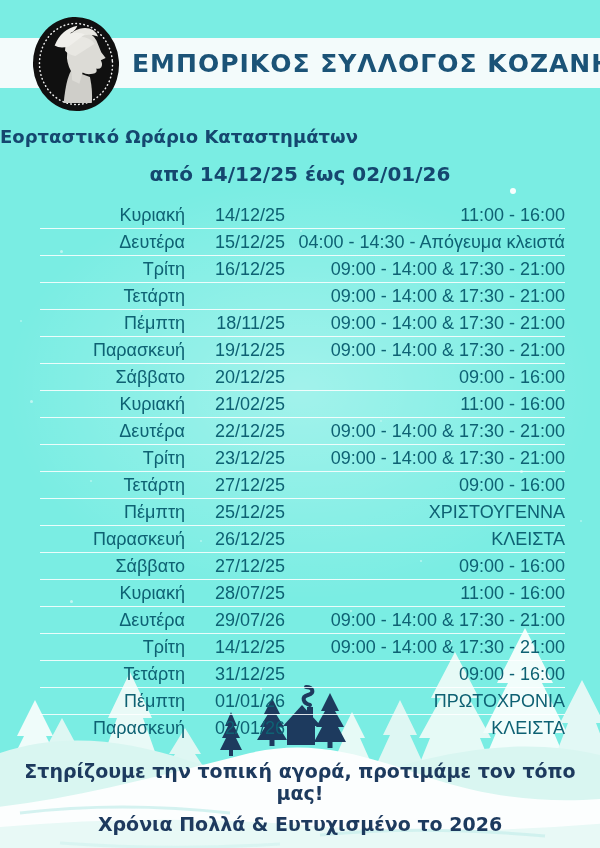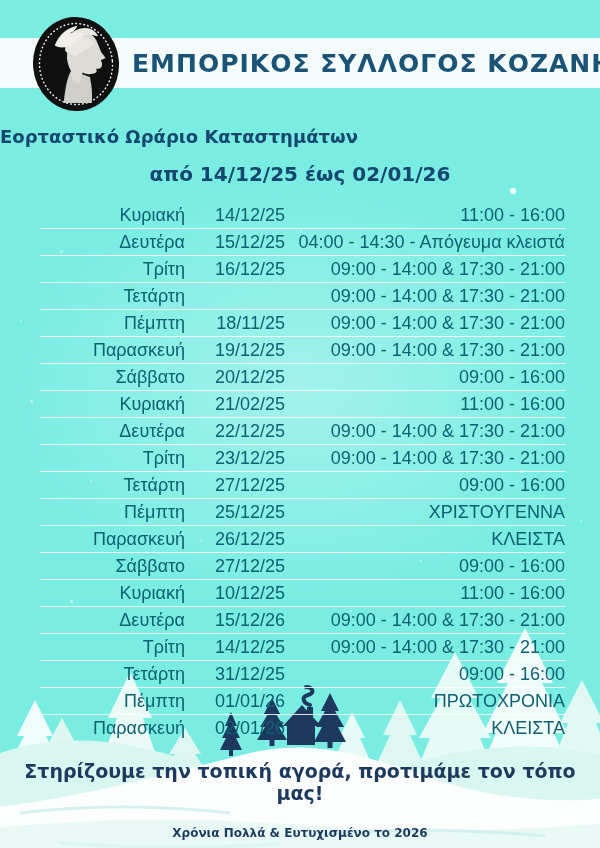--- a/index.html
+++ b/index.html
@@ -58,22 +58,22 @@
 
   
   .scene{position:absolute;left:0;bottom:0;width:600px;height:235px;z-index:2;}
 
   
   .footer{
     position:absolute;left:0;right:0;bottom:18px;height:70px;z-index:5;
     text-align:center;
     font-family:"DejaVu Sans", sans-serif;font-weight:700;color:#1D3A5E;
   }
-  .footer-line1{font-size:19px;margin:0 0 22px 0;}
-  .footer-line2{font-size:12px;margin:4px;}
+  .footer-line1{font-size:19px;margin:0 0 9px 0;}
+  .footer-line2{font-size:19px;margin:4px;}
 </style>
 </head>
 <body>
 
 <div class="poster">
 
   <div class="snow">
     <i style="left:510px;top:188px;width:6px;height:6px;opacity:.95"></i>
     <i style="left:60px;top:250px;width:3px;height:3px;opacity:.5"></i>
     <i style="left:140px;top:310px;width:2px;height:2px;opacity:.4"></i>
@@ -229,27 +229,27 @@
       </div>
 
       <div class="row">
         <span class="cell-day">Σάββατο</span>
         <span class="cell-date">27/12/25</span>
         <span class="cell-hours">09:00 - 16:00</span>
       </div>
 
       <div class="row">
         <span class="cell-day">Κυριακή</span>
-        <span class="cell-date">10/12/25</span>
+        <span class="cell-date">28/07/25</span>
         <span class="cell-hours">11:00 - 16:00</span>
       </div>
 
       <div class="row">
         <span class="cell-day">Δευτέρα</span>
-        <span class="cell-date">15/12/26</span>
+        <span class="cell-date">29/07/26</span>
         <span class="cell-hours">09:00 - 14:00 &amp; 17:30 - 21:00</span>
       </div>
 
       <div class="row">
         <span class="cell-day">Τρίτη</span>
         <span class="cell-date">14/12/25</span>
         <span class="cell-hours">09:00 - 14:00 &amp; 17:30 - 21:00</span>
       </div>
 
       <div class="row">

